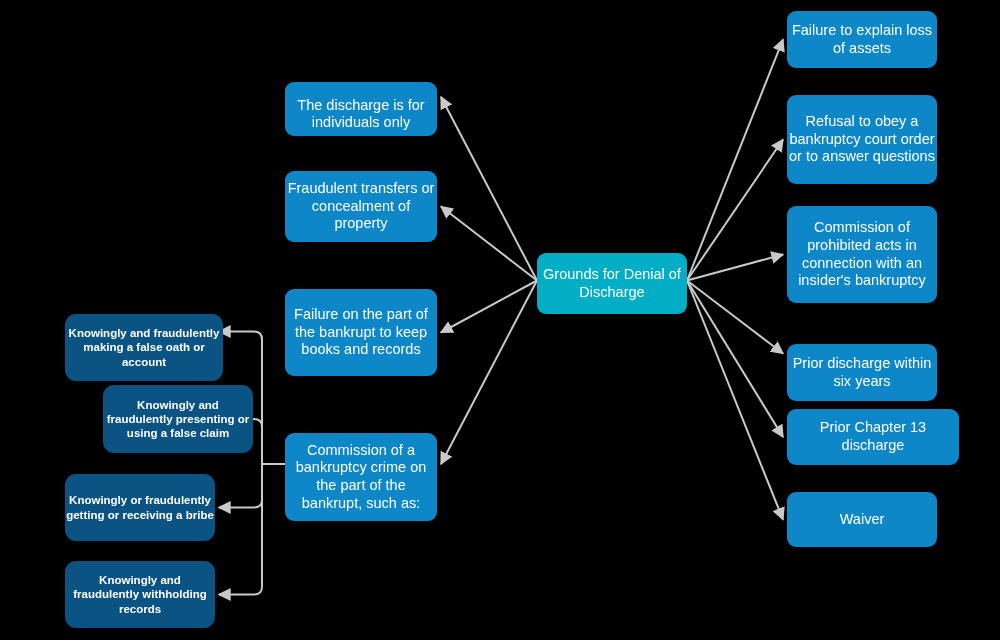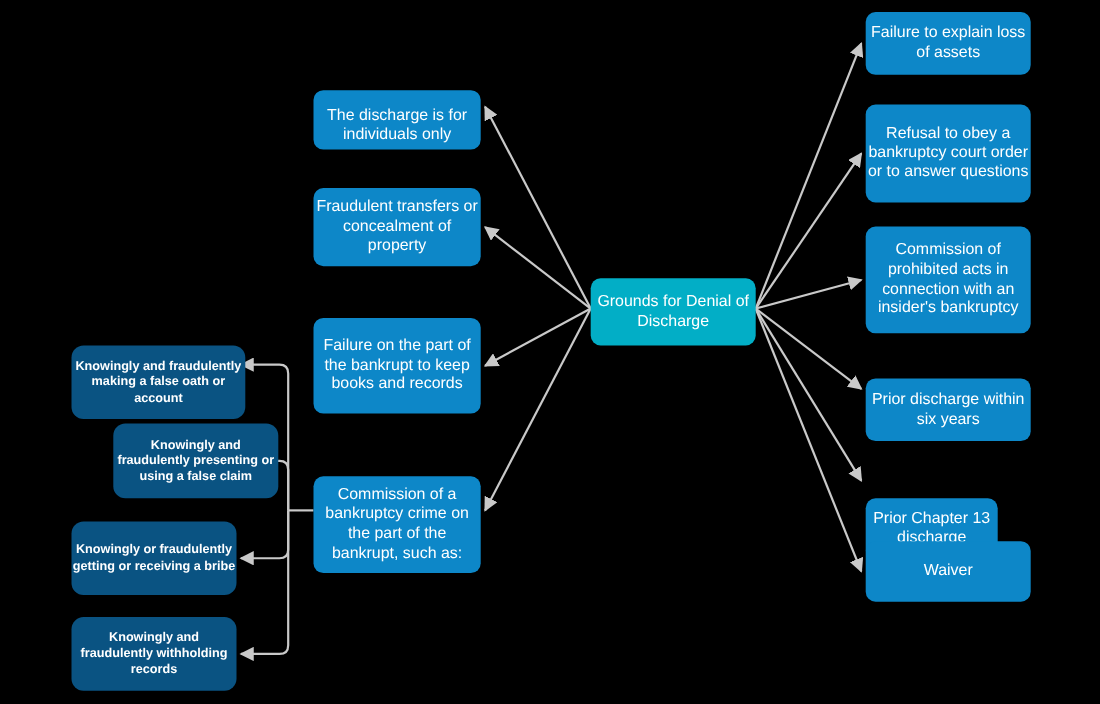--- a/index.html
+++ b/index.html
@@ -110,21 +110,21 @@
   </div>
   <div class="node node-mid" style="left: 787px; top: 95px; width: 150px; height: 89px;">
     <span>Refusal to obey a bankruptcy court order or to answer questions</span>
   </div>
   <div class="node node-mid" style="left: 787px; top: 206px; width: 150px; height: 97px;">
     <span>Commission of prohibited acts in connection with an insider's bankruptcy</span>
   </div>
   <div class="node node-mid" style="left: 787px; top: 325px; width: 150px; height: 57px; margin-top: 19px;">
     <span>Prior discharge within six years</span>
   </div>
-  <div class="node node-mid" style="left: 787px; top: 409px; width: 120px; height: 56px; margin-top: 44px;">
+  <div class="node node-mid" style="left: 787px; top: 409px; width: 172px; height: 56px;">
     <span>Prior Chapter 13 discharge</span>
   </div>
   <div class="node node-mid" style="left: 787px; top: 492px; width: 150px; height: 55px;">
     <span>Waiver</span>
   </div>
 
   <div class="node node-leaf" style="left: 65px; top: 314px; width: 158px; height: 67px; justify-content: center;">
     <span>Knowingly and fraudulently making a false oath or account</span>
   </div>
   <div class="node node-leaf" style="left: 65px; top: 385px; width: 150px; height: 68px; margin-left: 38px;">

